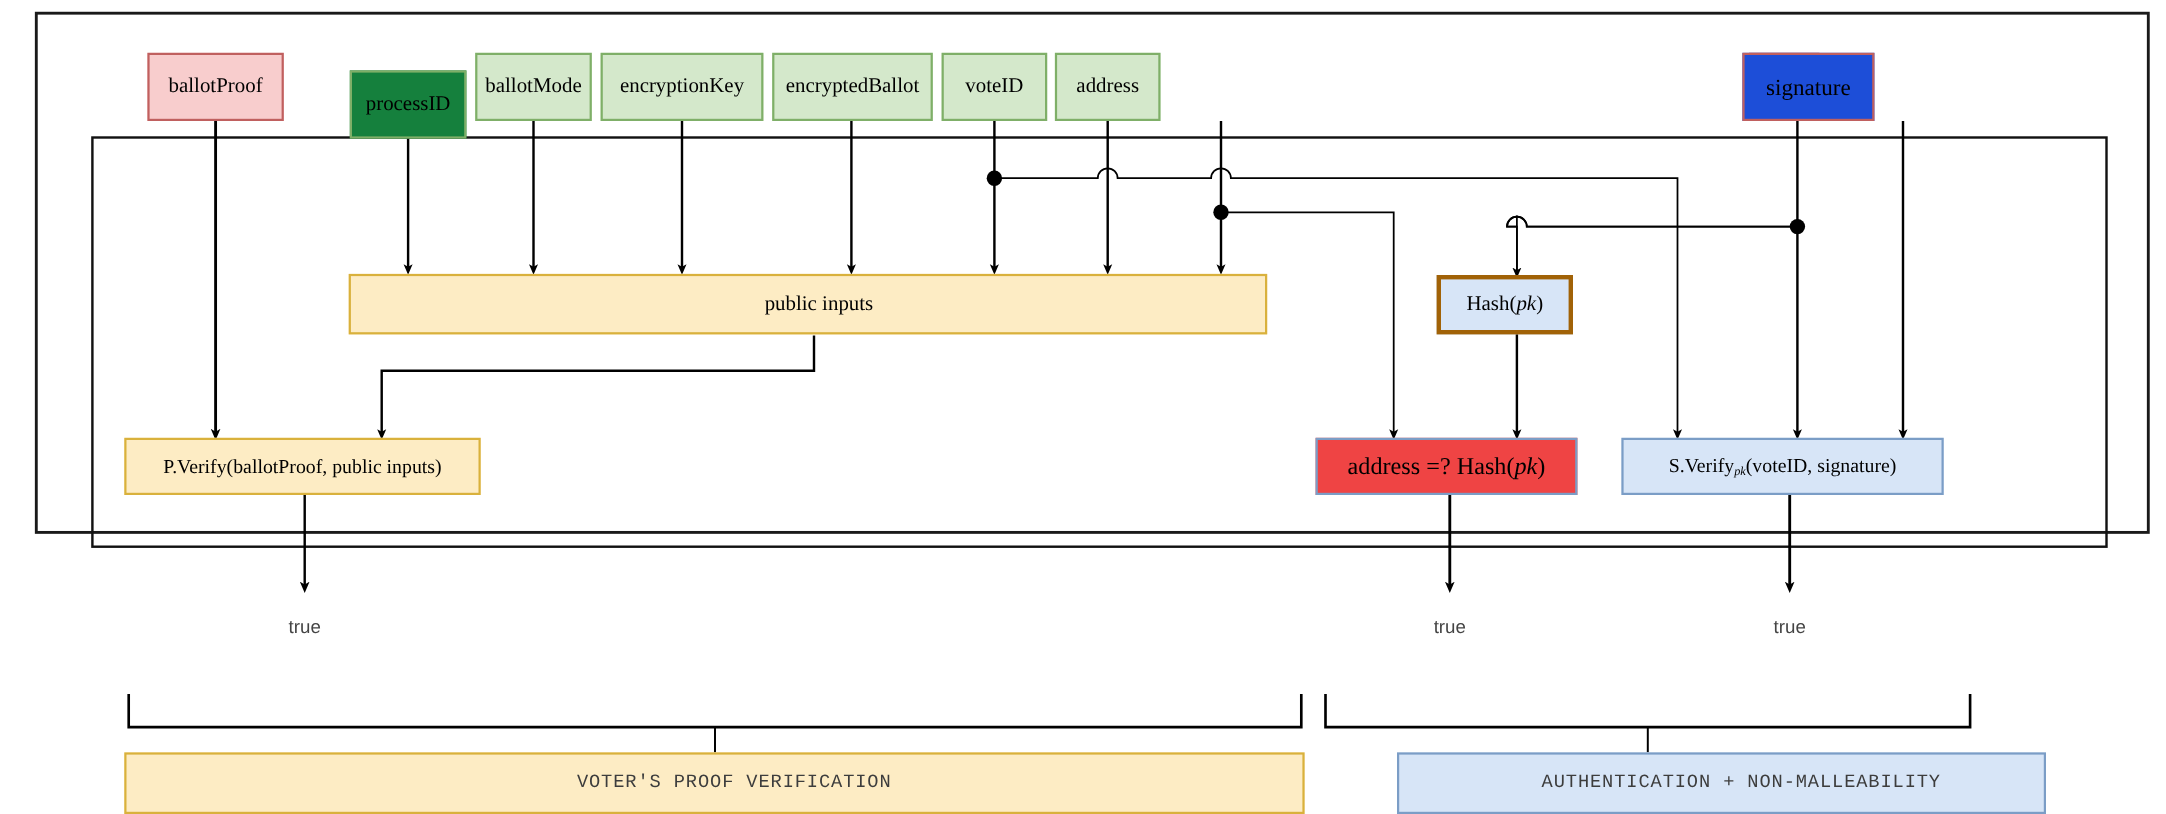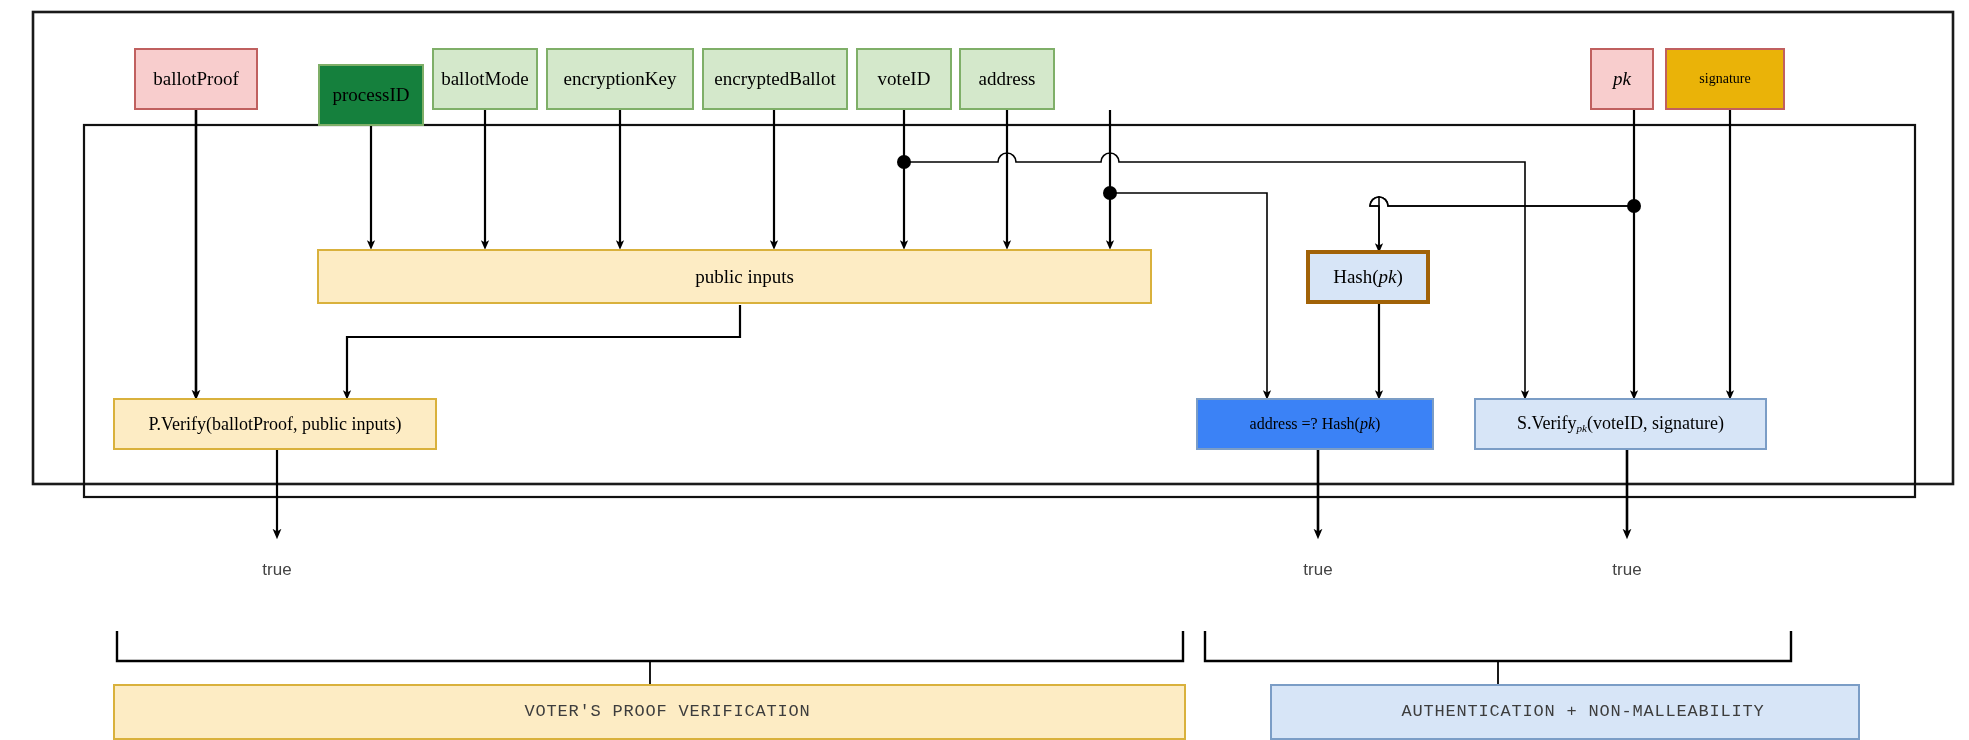--- a/index.html
+++ b/index.html
@@ -80,21 +80,21 @@
   </svg>
 
   <div class="box" style="left:134px;top:48px;width:124px;height:62px;background:#f8cdcd;border:2px solid #c0605f;font-size:19px;">
     <span class="lbl">ballotProof</span>
   </div>
 
   <div class="box" style="left:1590px;top:48px;width:64px;height:62px;background:#f8cdcd;border:2px solid #c0605f;font-size:19px;font-style:italic;">
     <span class="lbl">pk</span>
   </div>
 
-  <div class="box" style="left:1665px;top:48px;width:120px;height:62px;background:#eab308;border:2px solid #c0605f;font-size:14px;">
+  <div class="box" style="left:1584px;top:48px;width:120px;height:62px;background:#1d4ed8;border:2px solid #c0605f;font-size:21px;">
     <span class="lbl">signature</span>
   </div>
 
   <div class="box" style="left:318px;top:64px;width:106px;height:62px;background:#15803d;border:2px solid #7faf68;font-size:19px;align-items:center;">
     <span class="lbl">processID</span>
   </div>
 
   <div class="box" style="left:432px;top:48px;width:106px;height:62px;background:#d4e8cb;border:2px solid #7faf68;font-size:19px;">
     <span class="lbl">ballotMode</span>
   </div>
@@ -121,21 +121,21 @@
   </div>
 
   <div class="box" style="left:113px;top:398px;width:324px;height:52px;background:#fdecc4;border:2px solid #d9b13c;font-size:18px;">
     <span class="lbl">P.Verify(ballotProof, public inputs)</span>
   </div>
 
   <div class="box" style="left:1306px;top:250px;width:124px;height:54px;background:#d7e5f7;border:4px solid #a16207;font-size:19px;">
     <span class="lbl"><span>Hash(</span><i>pk</i><span>)</span></span>
   </div>
 
-  <div class="box" style="left:1196px;top:398px;width:238px;height:52px;background:#3b82f6;border:2px solid #7b9dc6;font-size:16px;">
+  <div class="box" style="left:1196px;top:398px;width:238px;height:52px;background:#ef4444;border:2px solid #7b9dc6;font-size:22px;">
     <span class="lbl"><span>address =? Hash(</span><i>pk</i><span>)</span></span>
   </div>
 
   <div class="box" style="left:1474px;top:398px;width:293px;height:52px;background:#d7e5f7;border:2px solid #7b9dc6;font-size:18px;">
     <span class="lbl"><span>S.Verify</span><sub>pk</sub><span>(voteID, signature)</span></span>
   </div>
 
   <div class="truelbl" style="left:227px;top:560px;width:100px;">
     <span>true</span>
   </div>

